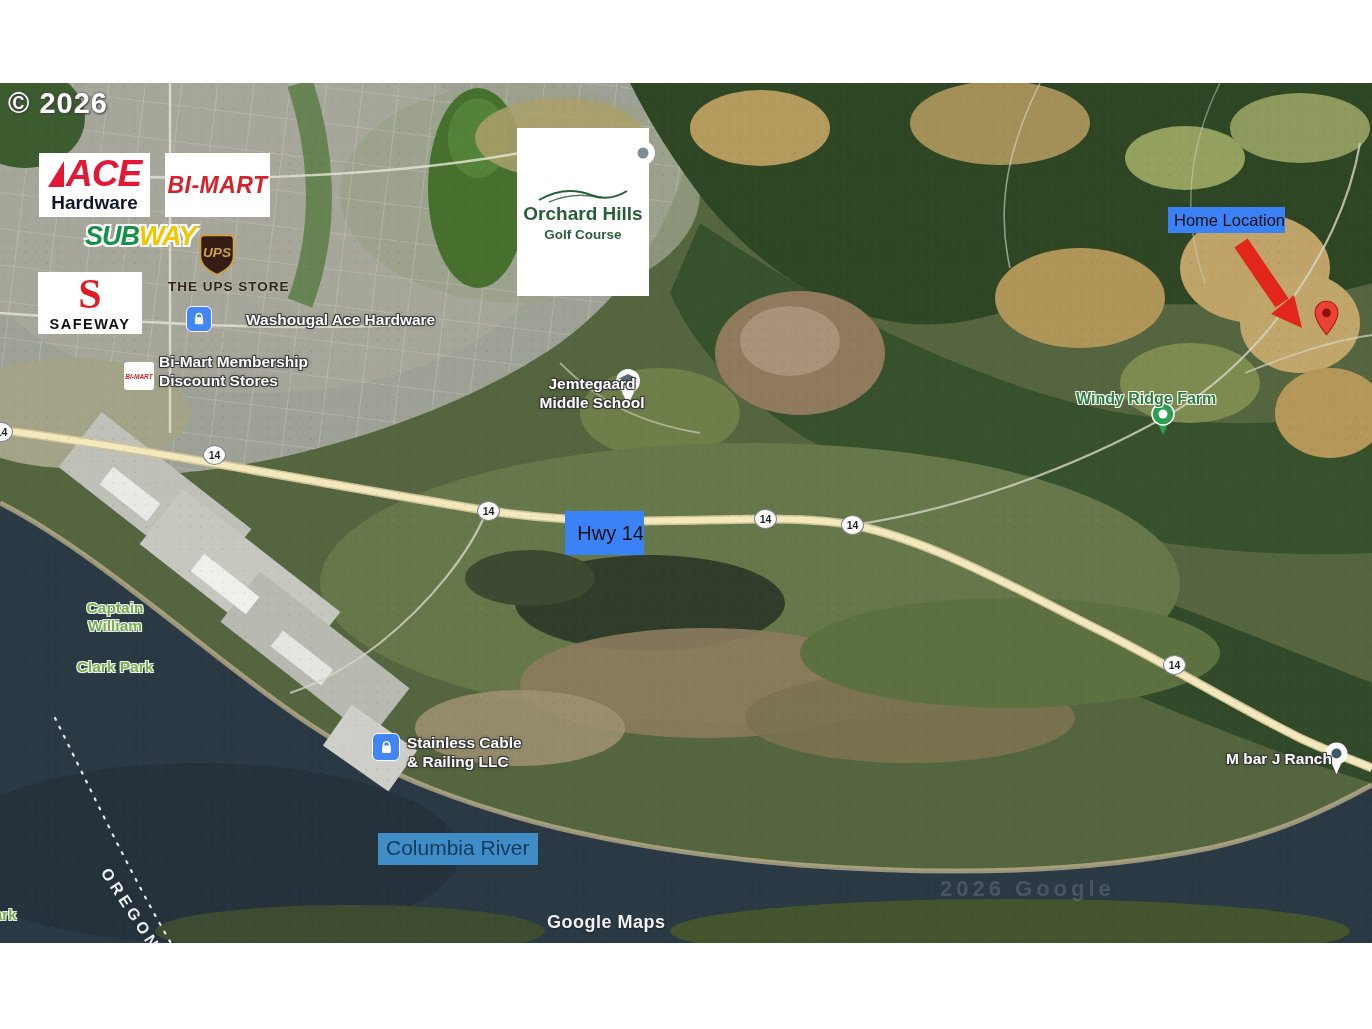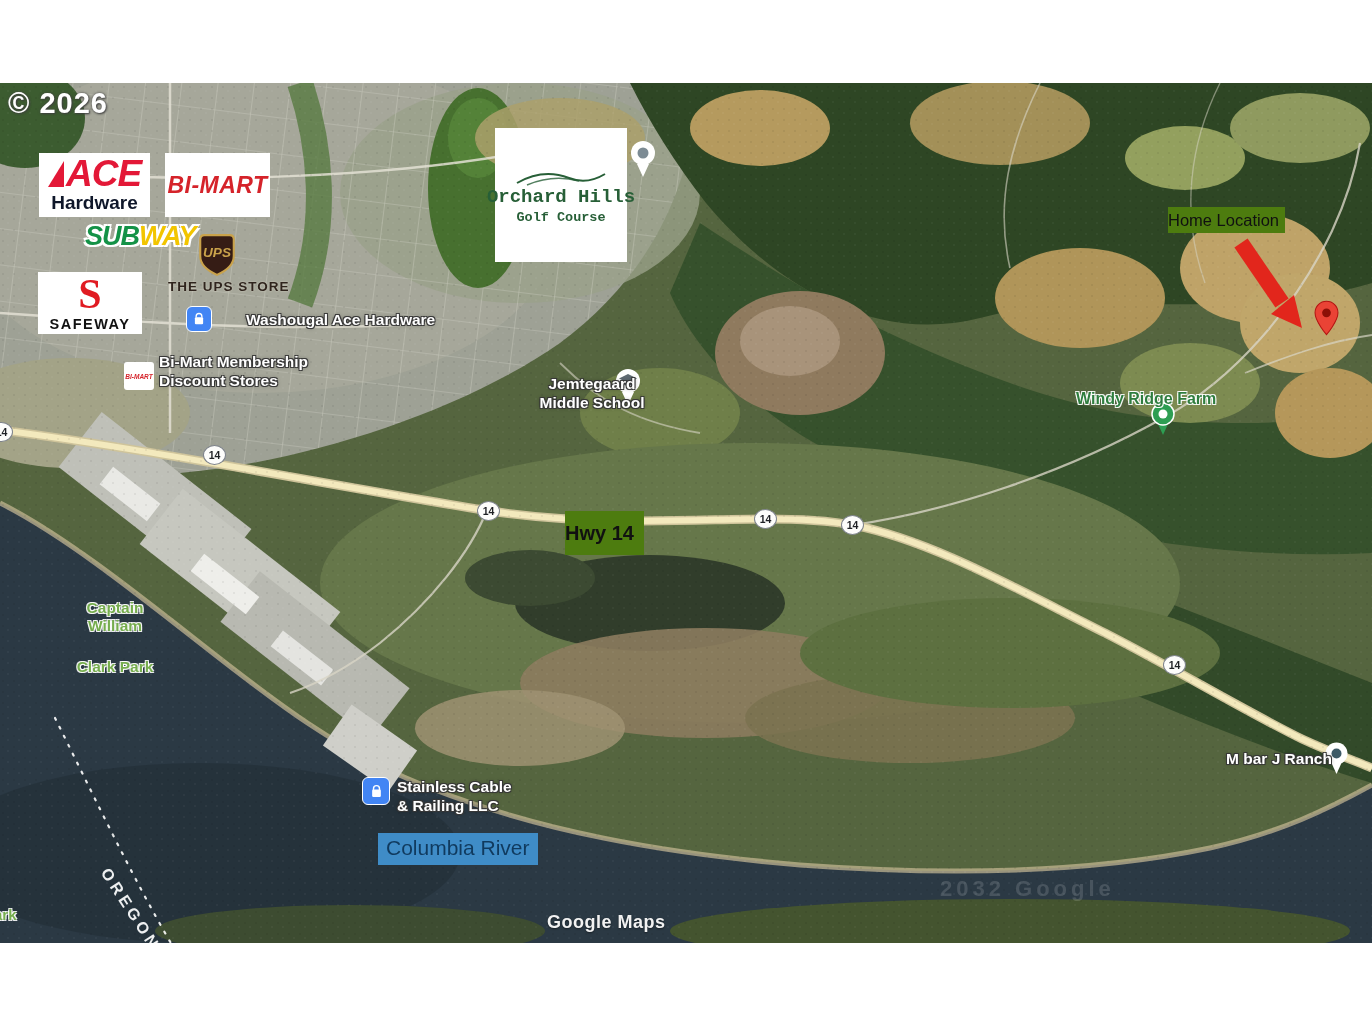--- a/index.html
+++ b/index.html
@@ -66,22 +66,22 @@
     text-shadow:0 0 2px rgba(230,225,210,.8);
   }
   .safeway-s{color:#e01b22;font-size:42px;line-height:40px;font-weight:bold;font-family:"Liberation Serif",serif;}
   .safeway-name{color:#111;font-size:14.5px;font-weight:bold;letter-spacing:1.5px;margin-top:2px;}
   .orchard-name{color:#275f37;font-size:19px;font-weight:bold;white-space:nowrap;}
   .orchard-sub{color:#275f37;font-size:13.5px;font-weight:bold;margin-top:2px;}
   .bimart-mini{background:#fff;border-radius:3px;display:flex;align-items:center;justify-content:center;}
   .bimart-mini span{color:#d5232a;font-size:6.5px;font-weight:bold;font-style:italic;}
 
   
-  .anno-box{background:#4d7c0f;color:#111;display:flex;align-items:center;justify-content:flex-start;white-space:nowrap;}
-  .hwy-box{font-size:20px;font-weight:bold;}
+  .anno-box{background:#3b82f6;color:#111;display:flex;align-items:center;justify-content:flex-end;white-space:nowrap;}
+  .hwy-box{font-size:20px;font-weight:normal;}
   .home-box{font-size:16.5px;}
 
   
   .shield{
     width:23px;height:20px;background:#fdfdfb;border:1.5px solid #7d828a;border-radius:50%;
     display:flex;align-items:center;justify-content:center;box-sizing:border-box;
     font-size:10.5px;font-weight:bold;color:#1f2125;
   }
 
   
@@ -190,21 +190,21 @@
 
     <path d="M0 347 C150 366 350 406 490 428 C600 444 700 436 766 436 C800 436 830 438 853 442 C930 457 1015 505 1105 550 C1170 583 1245 628 1302 656 C1330 669 1355 678 1372 685" stroke="#cfc49b" stroke-width="9" fill="none"></path>
     <path d="M0 347 C150 366 350 406 490 428 C600 444 700 436 766 436 C800 436 830 438 853 442 C930 457 1015 505 1105 550 C1170 583 1245 628 1302 656 C1330 669 1355 678 1372 685" stroke="#f3e9bd" stroke-width="6" fill="none"></path>
 
     <path d="M55 635 C90 705 130 790 172 862" stroke="#ffffff" stroke-width="2.2" stroke-dasharray="2 8" stroke-linecap="round" fill="none" opacity=".9"></path>
 
     <rect width="1372" height="860" fill="url(#speck)"></rect>
   </svg>
 
   <div class="ov copyright" style="left:8px;top:4px;">© 2026</div>
-  <div class="ov faint-wm" style="left:940px;top:793px;">2032 Google</div>
+  <div class="ov faint-wm" style="left:940px;top:793px;">2026 Google</div>
   <div class="ov gmaps" style="left:547px;top:829px;">Google Maps</div>
   <div class="ov oregon" style="left:112px;top:782px;">OREGON</div>
   <div class="ov lbl-green" style="left:-6px;top:823px;font-size:15px;">ark</div>
 
   <div class="ov card" style="left:39px;top:70px;width:111px;height:64px;">
     <div class="ace-row">
       <span class="ace-tri"></span>
       <span class="ace-name">ACE</span>
     </div>
     <span class="ace-sub">Hardware</span>
@@ -224,21 +224,21 @@
       <text x="18" y="23" font-size="13" font-weight="bold" font-style="italic" fill="#c9a24b" text-anchor="middle">UPS</text>
     </svg>
   </div>
   <div class="ov ups-store" style="left:168px;top:196px;">THE UPS STORE</div>
 
   <div class="ov card" style="left:38px;top:189px;width:104px;height:62px;">
     <span class="safeway-s">S</span>
     <span class="safeway-name">SAFEWAY</span>
   </div>
 
-  <div class="ov card" style="left:495px;top:45px;width:132px;height:134px;font-family:Liberation Mono, monospace;">
+  <div class="ov card" style="left:517px;top:45px;width:132px;height:168px;">
     <svg width="96" height="20" viewBox="0 0 96 20">
       <path d="M4 17 Q30 2 56 12 Q74 19 92 8" stroke="#275f37" stroke-width="2" fill="none"></path>
       <path d="M14 19 Q40 8 66 15" stroke="#275f37" stroke-width="1.5" fill="none" opacity=".8"></path>
     </svg>
     <span class="orchard-name">Orchard Hills</span>
     <span class="orchard-sub">Golf Course</span>
   </div>
 
   <div class="ov" style="left:628px;top:56px;">
     <svg width="30" height="40" viewBox="0 0 30 40">
@@ -342,21 +342,21 @@
   </div>
 
   <div class="ov lbl-farm" style="left:1028px;top:307px;margin-left:48px;">Windy Ridge Farm</div>
 
   <div class="ov lbl-green center" style="left:55px;top:516px;width:120px;">
     <span style="display:block;">Captain</span>
     <span style="display:block;">William</span>
     <span style="display:block;margin-top:24px;">Clark Park</span>
   </div>
 
-  <div class="ov" style="left:362px;top:650px;margin-top:44px;">
+  <div class="ov" style="left:372px;top:650px;">
     <div style="display:flex;align-items:flex-start;">
       <span class="bag-icon" style="width:28px;height:28px;">
         <svg width="19" height="19" viewBox="0 0 24 24">
           <path d="M8.2 10 V8.4 a3.8 3.8 0 0 1 7.6 0 V10" stroke="#fff" stroke-width="1.8" fill="none"></path>
           <rect x="6.5" y="9.5" width="11" height="9.5" rx="1.5" fill="#fff"></rect>
         </svg>
       </span>
       <span class="lbl-white" style="margin-left:7px;">
         <span style="display:block;">Stainless Cable</span>
         <span style="display:block;">&amp; Railing LLC</span>

